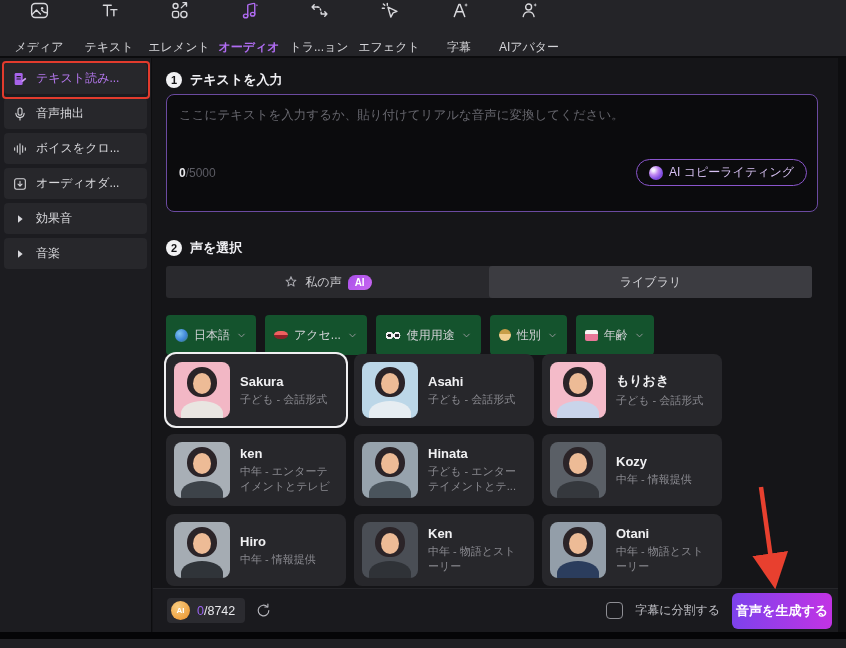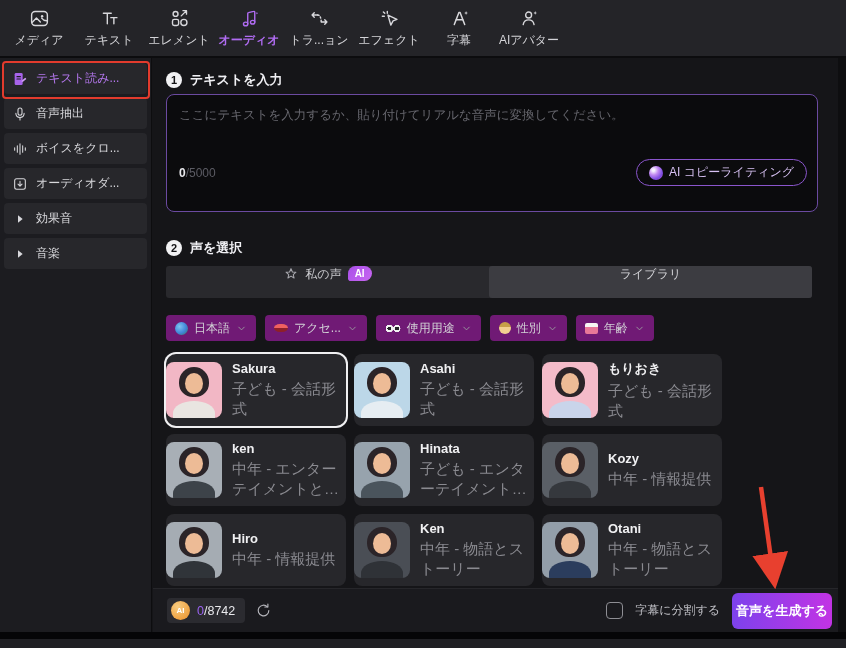--- a/index.html
+++ b/index.html
@@ -2,21 +2,21 @@
 <html><head>
 <meta charset="utf-8">
 <style>
   html,body{margin:0;padding:0;background:#000;}
   body{font-family:"Liberation Sans","DejaVu Sans",sans-serif;-webkit-font-smoothing:antialiased;}
   .app{position:relative;width:846px;height:648px;background:#151518;overflow:hidden;}
 
   
   .toolbar{position:absolute;left:0;top:0;width:846px;height:58px;background:#242428;
     display:flex;align-items:center;padding-left:4px;box-sizing:border-box;border-bottom:2px solid #0c0c0e;}
-  .tb-item{display:flex;flex-direction:column;align-items:center;justify-content:center;
+  .tb-item{display:flex;flex-direction:column;align-items:center;justify-content:space-between;
     min-width:64px;padding:0 3px;height:56px;cursor:pointer;gap:3px;}
   .tb-item .icn svg{width:21px;height:21px;display:block;}
   .tb-label{font-size:12px;color:#d4d4d8;white-space:nowrap;}
   .tb-item.active .tb-label{color:#b06cf2;font-weight:bold;}
 
   .icn{display:inline-flex;align-items:center;justify-content:center;}
   .icn svg{stroke:#d8d8dc;fill:none;stroke-width:1.6;stroke-linecap:round;stroke-linejoin:round;}
   .icn.purple svg{stroke:#b06cf2;}
   .icn .fl{fill:#d8d8dc;stroke:none;}
   .icn.purple .fl{fill:#b06cf2;}
@@ -50,52 +50,52 @@
   .ta-footer{position:absolute;left:12px;right:10px;bottom:25px;display:flex;align-items:center;justify-content:space-between;}
   .char-count{font-size:12px;color:#e8e8ec;font-weight:bold;}
   .char-limit{color:#5c5c64;font-weight:normal;}
   .ai-copy-btn{display:flex;align-items:center;gap:6px;border:1px solid #8a55cc;border-radius:14px;
     padding:4px 12px;cursor:pointer;background:transparent;}
   .ai-copy-label{font-size:12px;color:#d8c2f4;}
   .blob{width:14px;height:14px;border-radius:50%;
     background:radial-gradient(circle at 32% 30%,#f6f2ff 8%,#c28af2 35%,#7a4ae0 68%,#d860d0 100%);}
 
   .tabbar{position:absolute;left:13px;top:208px;width:646px;height:32px;background:#29292d;border-radius:3px;display:flex;}
-  .tab{flex:1;display:flex;align-items:flex-start;justify-content:center;gap:6px;font-size:12px;color:#cacace;cursor:pointer;}
+  .tab{flex:1;display:flex;align-items:center;justify-content:center;gap:6px;font-size:12px;color:#cacace;cursor:pointer;}
   .tab.selected{background:#3c3c41;border-radius:3px;color:#d6d6da;}
   .tab .icn svg{width:16px;height:16px;stroke:#a8a8ae;}
   .ai-badge{background:linear-gradient(135deg,#a84fe8,#c967f2);color:#fff;font-size:10px;font-weight:bold;
     padding:2px 7px;border-radius:8px 8px 8px 3px;}
 
   .filter-row{position:absolute;left:13px;top:257px;display:flex;gap:9px;}
-  .filter-pill{height:26px;background:#701a75;border-radius:4px;display:flex;align-items:center;
-    gap:6px;padding:0 9px;cursor:pointer;}
+  .filter-pill{height:26px;background:#14532d;border-radius:4px;display:flex;align-items:center;
+    gap:6px;padding:7px 9px;cursor:pointer;}
   .filter-label{font-size:12px;color:#d2d2d6;white-space:nowrap;}
   .filter-pill .chev svg{width:11px;height:11px;stroke:#9a9aa0;stroke-width:2;}
   .mini{display:inline-block;}
   .mini.globe{width:13px;height:13px;border-radius:50%;background:radial-gradient(circle at 35% 35%,#7ec3f0,#3f86d8 55%,#3a7a4e 100%);}
   .mini.lips{width:14px;height:8px;border-radius:50%/60%;background:linear-gradient(#ef6060 44%,#8e2028 56%);}
   .mini.eyes{width:16px;height:9px;background:
       radial-gradient(circle at 28% 50%,#26262a 0 2px,#f2f2f2 2px 3.6px,transparent 3.7px),
       radial-gradient(circle at 74% 50%,#26262a 0 2px,#f2f2f2 2px 3.6px,transparent 3.7px);}
   .mini.person{width:12px;height:12px;border-radius:50%;background:linear-gradient(#c79e48 0 38%,#f2cf90 38%);}
   .mini.cake{width:13px;height:11px;border-radius:2px;background:linear-gradient(#f8f6f4 0 32%,#e87898 32%);}
 
   .voice-grid{position:absolute;left:13px;top:296px;width:556px;display:grid;
     grid-template-columns:repeat(3,180px);grid-auto-rows:72px;gap:8px;}
   .voice-card{background:#27272b;border-radius:8px;display:flex;align-items:center;gap:10px;
-    box-sizing:border-box;cursor:pointer;}
+    padding:8px;box-sizing:border-box;cursor:pointer;}
   .voice-card.selected{box-shadow:0 0 0 2px #f0f0f2;border-radius:10px;}
   .avatar{width:56px;height:56px;border-radius:8px;flex-shrink:0;position:relative;overflow:hidden;}
   .av-hair{position:absolute;top:5px;left:13px;width:30px;height:30px;background:#2b2428;border-radius:50% 50% 46% 46%;}
   .av-face{position:absolute;top:11px;left:19px;width:18px;height:21px;background:#edbb96;border-radius:50%;}
   .av-body{position:absolute;bottom:-7px;left:7px;width:42px;height:24px;border-radius:50% 50% 0 0;}
   .v-info{min-width:0;}
   .v-name{font-size:13px;font-weight:bold;color:#f0f0f2;margin-bottom:3px;}
-  .v-desc{font-size:15px;color:#8a8a90;line-height:1.32;display:-webkit-box;-webkit-line-clamp:2;
+  .v-desc{font-size:11px;color:#8a8a90;line-height:1.32;display:-webkit-box;-webkit-line-clamp:2;
     -webkit-box-orient:vertical;overflow:hidden;}
 
   
   .bottombar{position:absolute;left:0;top:530px;width:693px;height:44px;background:#1a1a1e;
     border-top:1px solid #26262a;display:flex;align-items:center;justify-content:space-between;
     padding:0 14px;box-sizing:border-box;}
   .credits{display:flex;align-items:center;gap:10px;}
   .credit-pill{display:flex;align-items:center;gap:7px;background:#2b2b30;border-radius:4px;padding:3px 10px 3px 4px;}
   .coin{width:19px;height:19px;border-radius:50%;background:radial-gradient(circle at 35% 30%,#f8cc80,#ee9f3e 75%);
     color:#fff;font-size:8px;font-weight:bold;display:flex;align-items:center;justify-content:center;}

